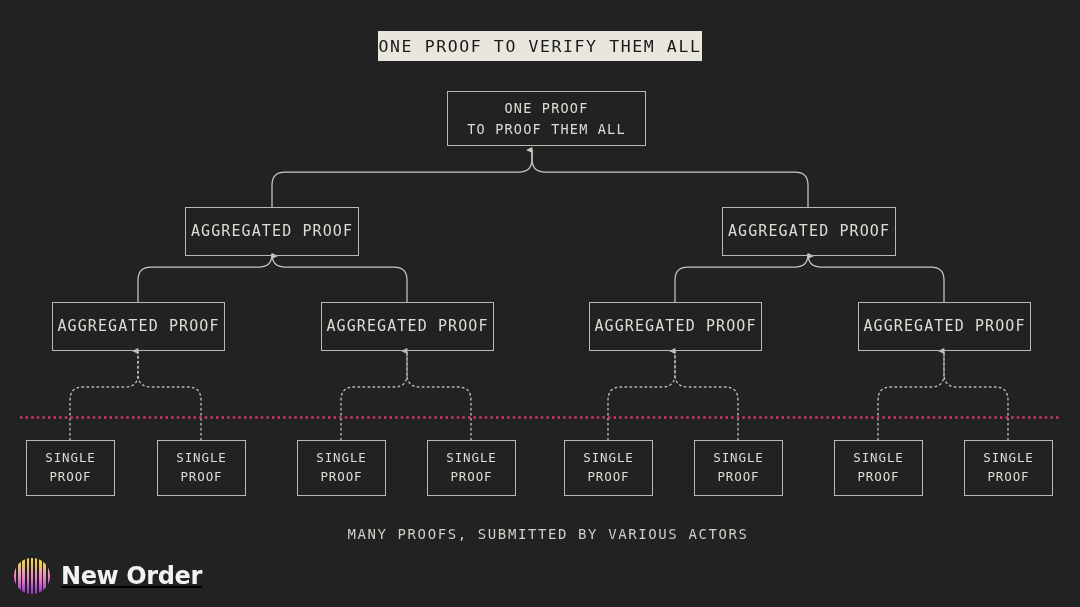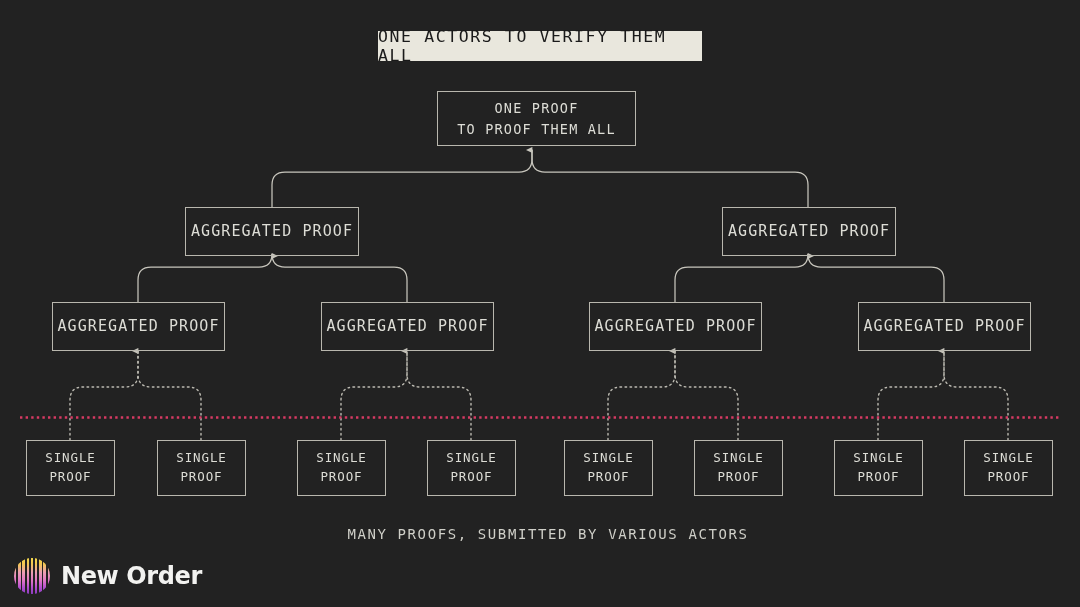--- a/index.html
+++ b/index.html
@@ -83,20 +83,21 @@
     font-family: "DejaVu Sans Mono", "Liberation Mono", monospace;
   }
   
   .logo {
     position: absolute;
     left: 14px;
     top: 558px;
     display: flex;
     align-items: center;
     gap: 11px;
+    text-decoration: underline;
   }
   .logo-mark {
     width: 36px;
     height: 36px;
     border-radius: 50%;
     overflow: hidden;
     position: relative;
     background: #222;
   }
   .logo-mark .stripes {
@@ -166,23 +167,23 @@
       <path d="M608,440 L608,400 Q608,387 621,387 L662,387 Q675,387 675,374 L675,351" marker-end="url(#arrowUpDot)"></path>
       <path d="M738,440 L738,400 Q738,387 725,387 L688,387 Q675,387 675,374 L675,351"></path>
 
       <path d="M878,440 L878,400 Q878,387 891,387 L931,387 Q944,387 944,374 L944,351" marker-end="url(#arrowUpDot)"></path>
       <path d="M1008,440 L1008,400 Q1008,387 995,387 L957,387 Q944,387 944,374 L944,351"></path>
     </g>
 
     <line x1="20" y1="417.5" x2="1059" y2="417.5" stroke="#d63a63" stroke-width="2.4" stroke-dasharray="2.4 3.2" stroke-linecap="butt"></line>
   </svg>
 
-  <div class="title-banner">ONE ACTORS TO VERIFY THEM ALL</div>
-
-  <div class="node root" style="left:437px; top:91px; width:199px; height:55px;">
+  <div class="title-banner">ONE PROOF TO VERIFY THEM ALL</div>
+
+  <div class="node root" style="left:447px; top:91px; width:199px; height:55px;">
     <span class="line">ONE PROOF</span>
     <span class="line">TO PROOF THEM ALL</span>
   </div>
 
   <div class="node agg" style="left:185px; top:207px; width:174px; height:49px;">
     <span class="line">AGGREGATED PROOF</span>
   </div>
   <div class="node agg" style="left:722px; top:207px; width:174px; height:49px;">
     <span class="line">AGGREGATED PROOF</span>
   </div>

